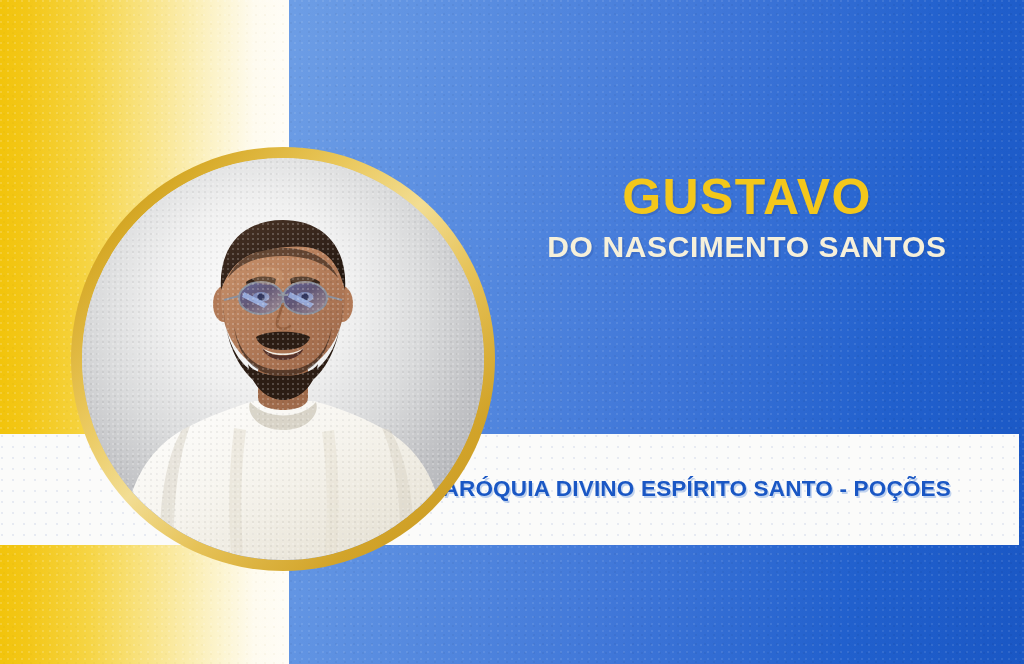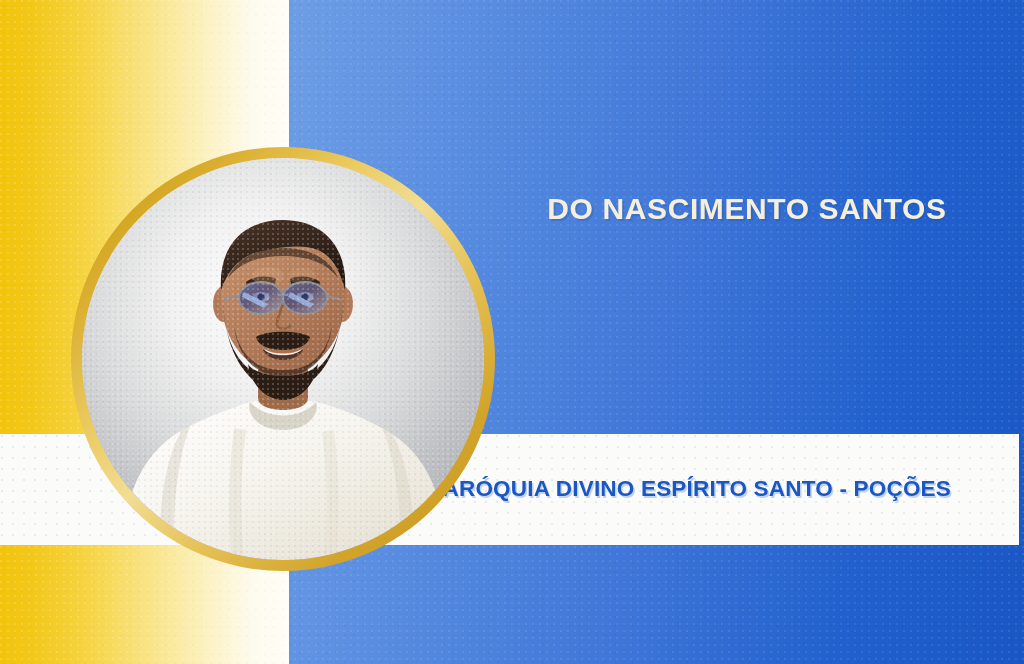--- a/index.html
+++ b/index.html
@@ -113,21 +113,21 @@
   .name-first {
     font-size: 50px;
     font-weight: bold;
     color: #f3c71b;
     letter-spacing: 1.4px;
     line-height: 1.0;
     text-transform: uppercase;
     text-shadow: 2px 2px 0 rgba(40,80,160,0.30);
   }
   .name-rest {
-    margin-top: 21px;
+    margin-top: 9px;
     font-size: 30px;
     font-weight: bold;
     color: #f6f0da;
     letter-spacing: 0.6px;
     line-height: 1.05;
     text-transform: uppercase;
     text-shadow: 2px 2px 0 rgba(40,80,160,0.28);
   }
 
   
@@ -187,20 +187,21 @@
 
 <div class="card">
 
   <div class="bg-blue"></div>
   <div class="bg-blue-texture"></div>
 
   <div class="bg-yellow"></div>
   <div class="bg-yellow-texture"></div>
 
   <div class="name-block">
+    <div class="name-first">GUSTAVO</div>
     <div class="name-rest">DO NASCIMENTO SANTOS</div>
   </div>
 
   <div class="banner">
     <div class="banner-texture"></div>
     <div class="banner-text">PARÓQUIA DIVINO ESPÍRITO SANTO - POÇÕES</div>
   </div>
 
   <div class="portrait">
     <div class="portrait-inner">

